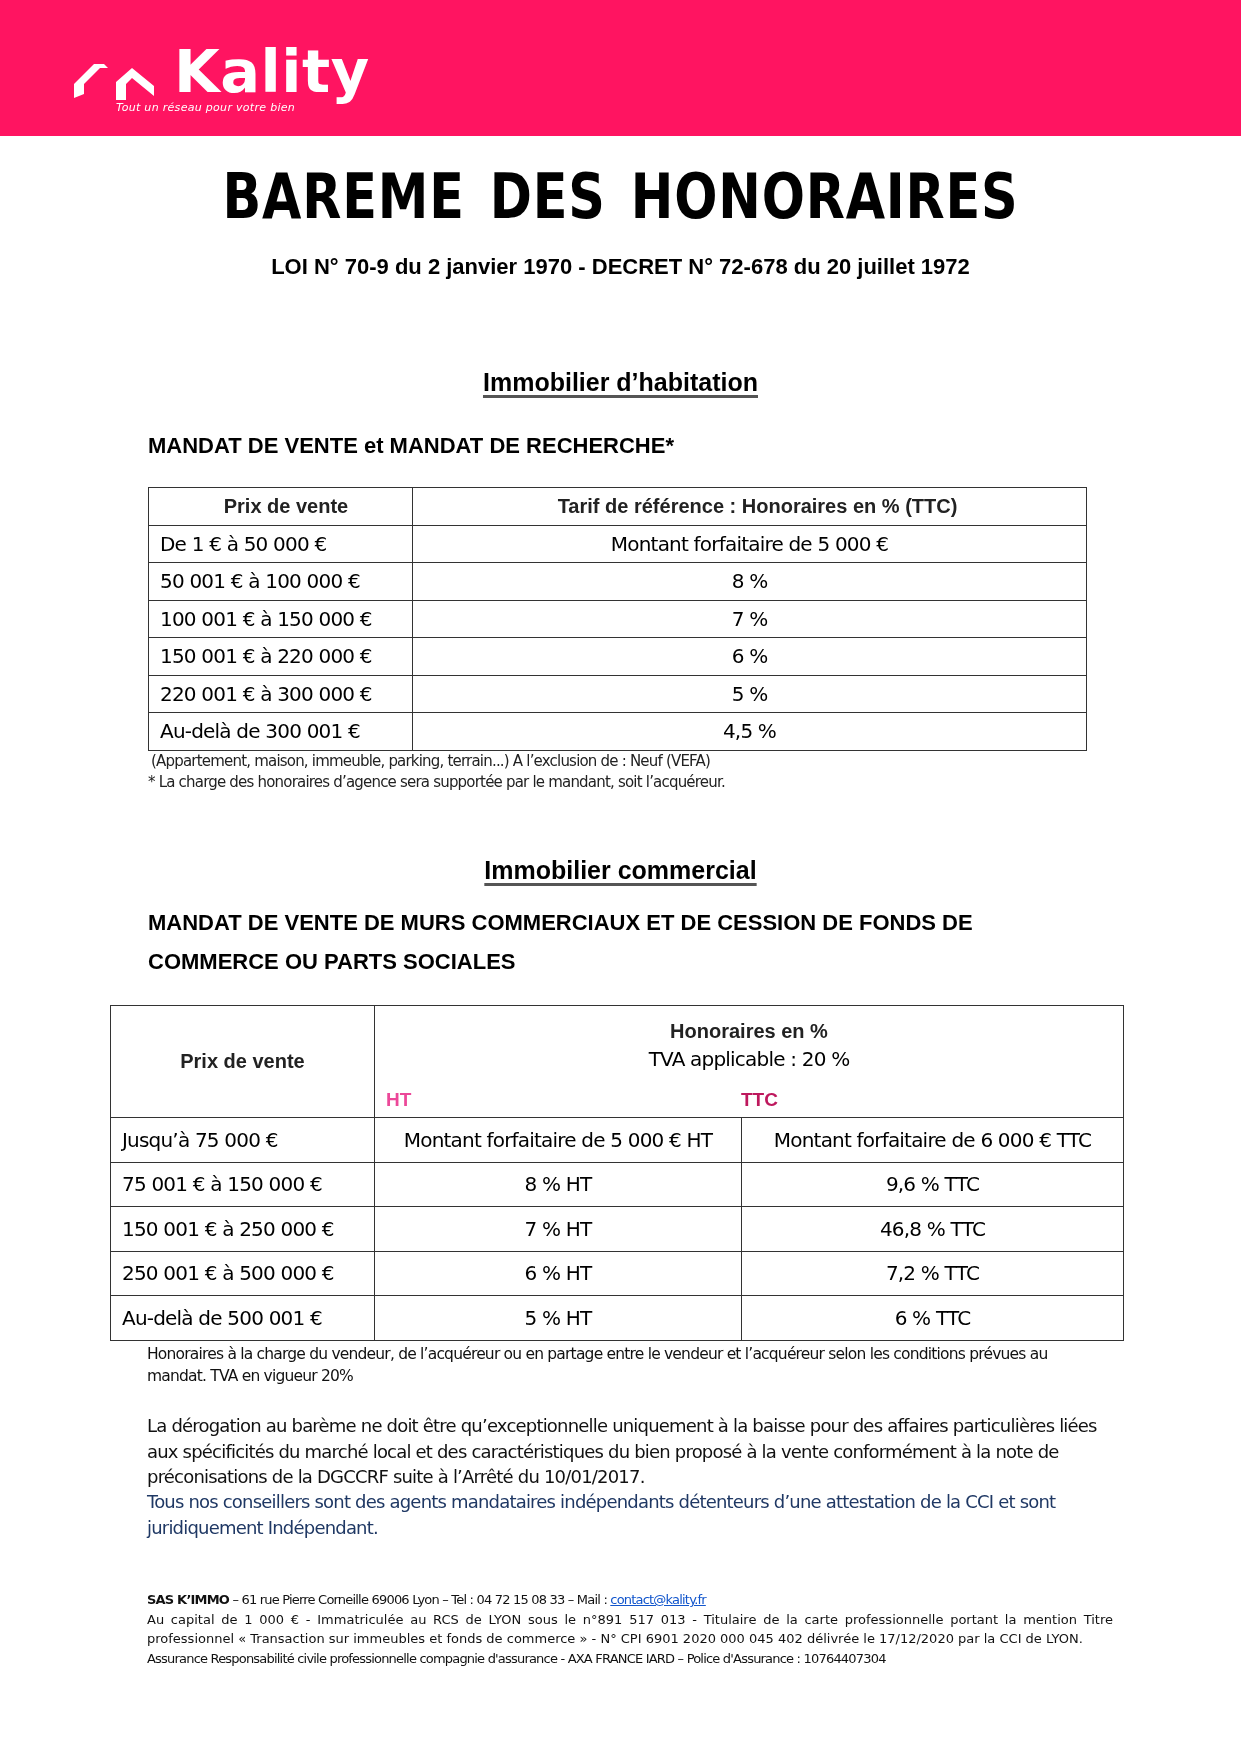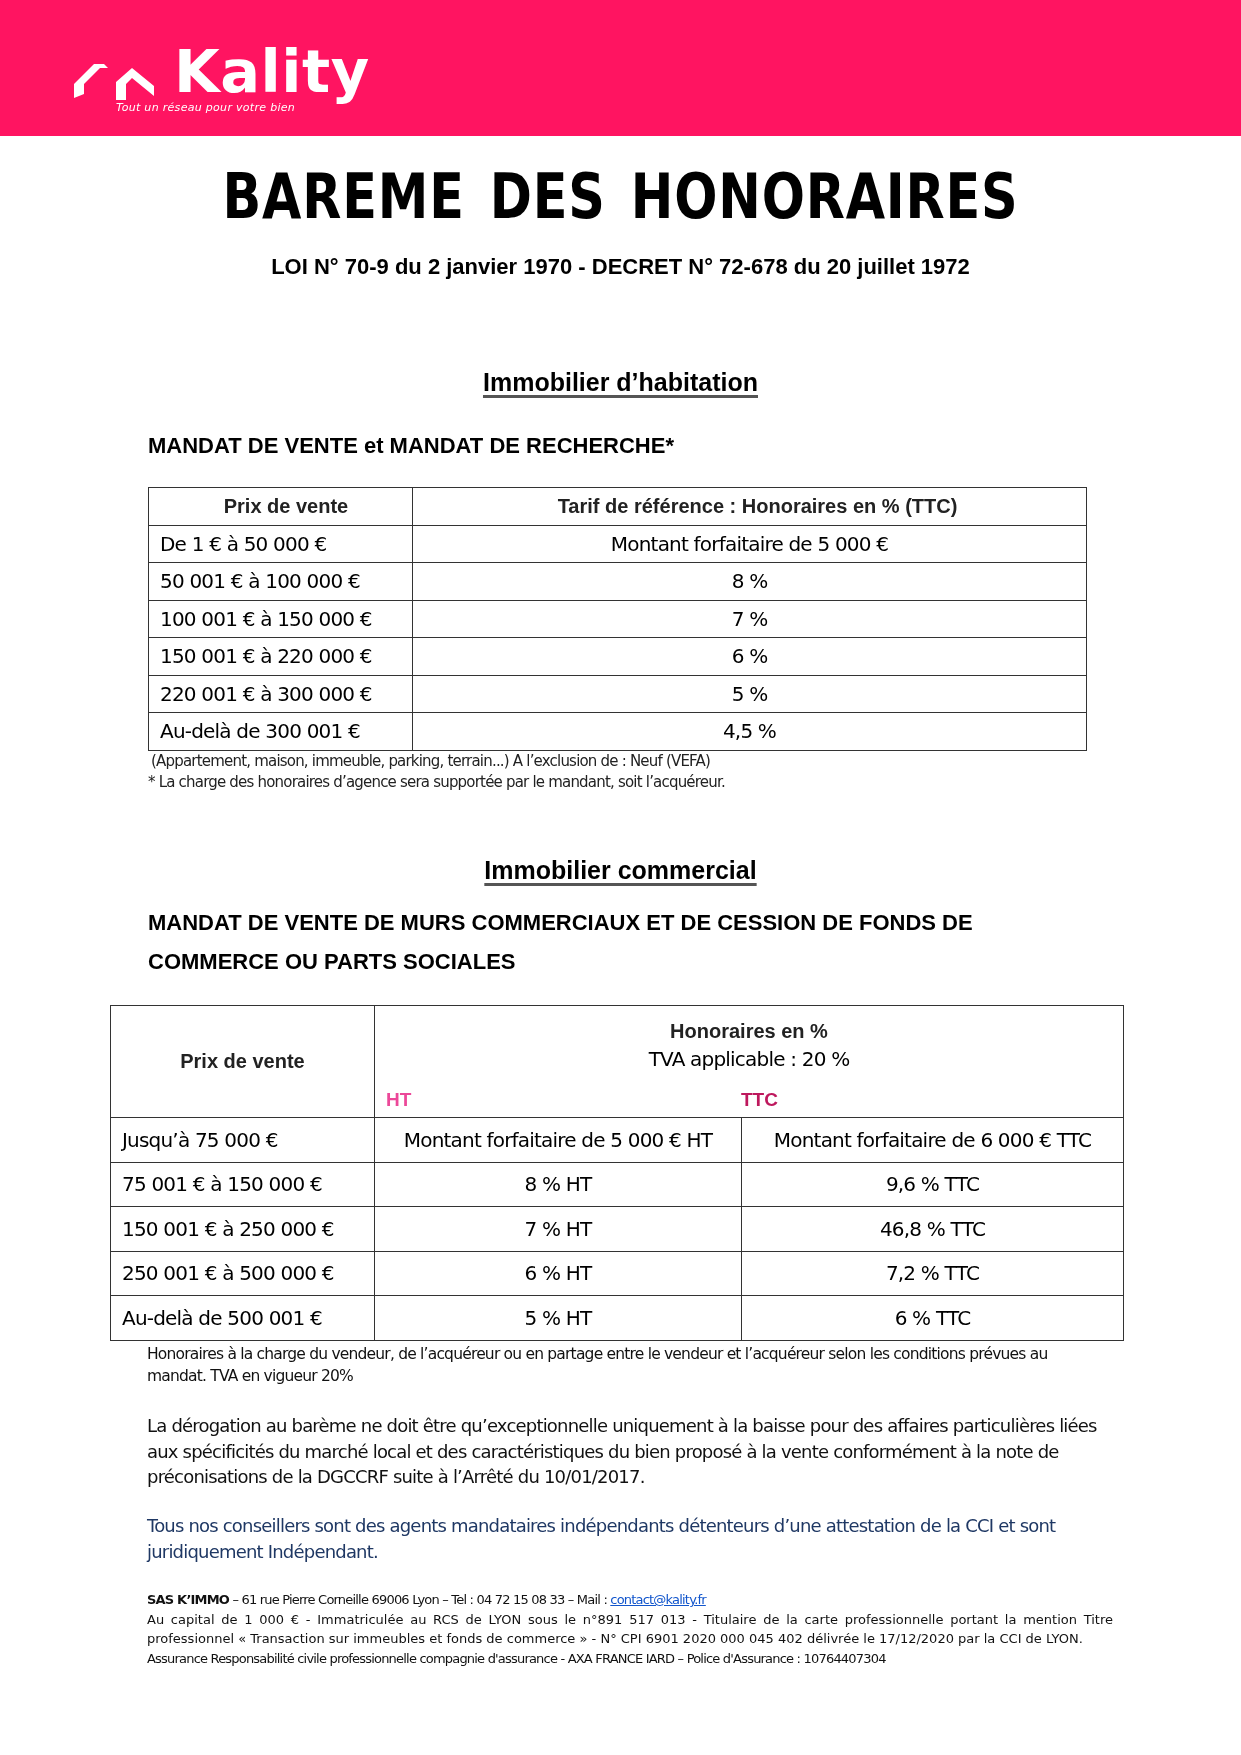--- a/index.html
+++ b/index.html
@@ -40,21 +40,21 @@
     .t2 .hdr-left { height: 112px; text-align: center; font-weight: bold; font-family: "Liberation Sans", sans-serif; color: #222; padding-left: 0; }
     .t2 .hdr-right { position: relative; height: 112px; padding: 0; }
     .hdr-right .h1 { position: absolute; top: 14px; left: 0; right: 0; text-align: center; font-weight: bold; font-family: "Liberation Sans", sans-serif; color: #222; }
     .hdr-right .h2 { position: absolute; top: 41px; left: 0; right: 0; text-align: center; }
     .hdr-right .ht { position: absolute; top: 83px; left: 11px; font-weight: bold; font-family: "Liberation Sans", sans-serif; font-size: 19px; color: #ec4899; }
     .hdr-right .ttc { position: absolute; top: 83px; left: 366px; font-weight: bold; font-family: "Liberation Sans", sans-serif; font-size: 19px; color: #be185d; }
 
     .para { position: absolute; left: 147px; width: 950px; font-family: "DejaVu Sans", sans-serif; color: #111; }
     .para.small { font-size: 15.5px; line-height: 22px; }
     .para.big { font-size: 18px; line-height: 25.5px; }
-    .para.blue { color: #1f3864; margin-top: 24px; }
+    .para.blue { color: #1f3864; }
 
     .footer { position: absolute; left: 147px; top: 1590px; width: 966px; font-family: "DejaVu Sans", sans-serif; font-size: 13px; line-height: 19.5px; color: #111; }
     .footer .justify { text-align: justify; text-align-last: left; }
     .footer a { color: #1155cc; text-decoration: underline; }
     .footer b { font-weight: bold; }
   </style>
 </head>
 <body>
 
 <div class="header-band">

